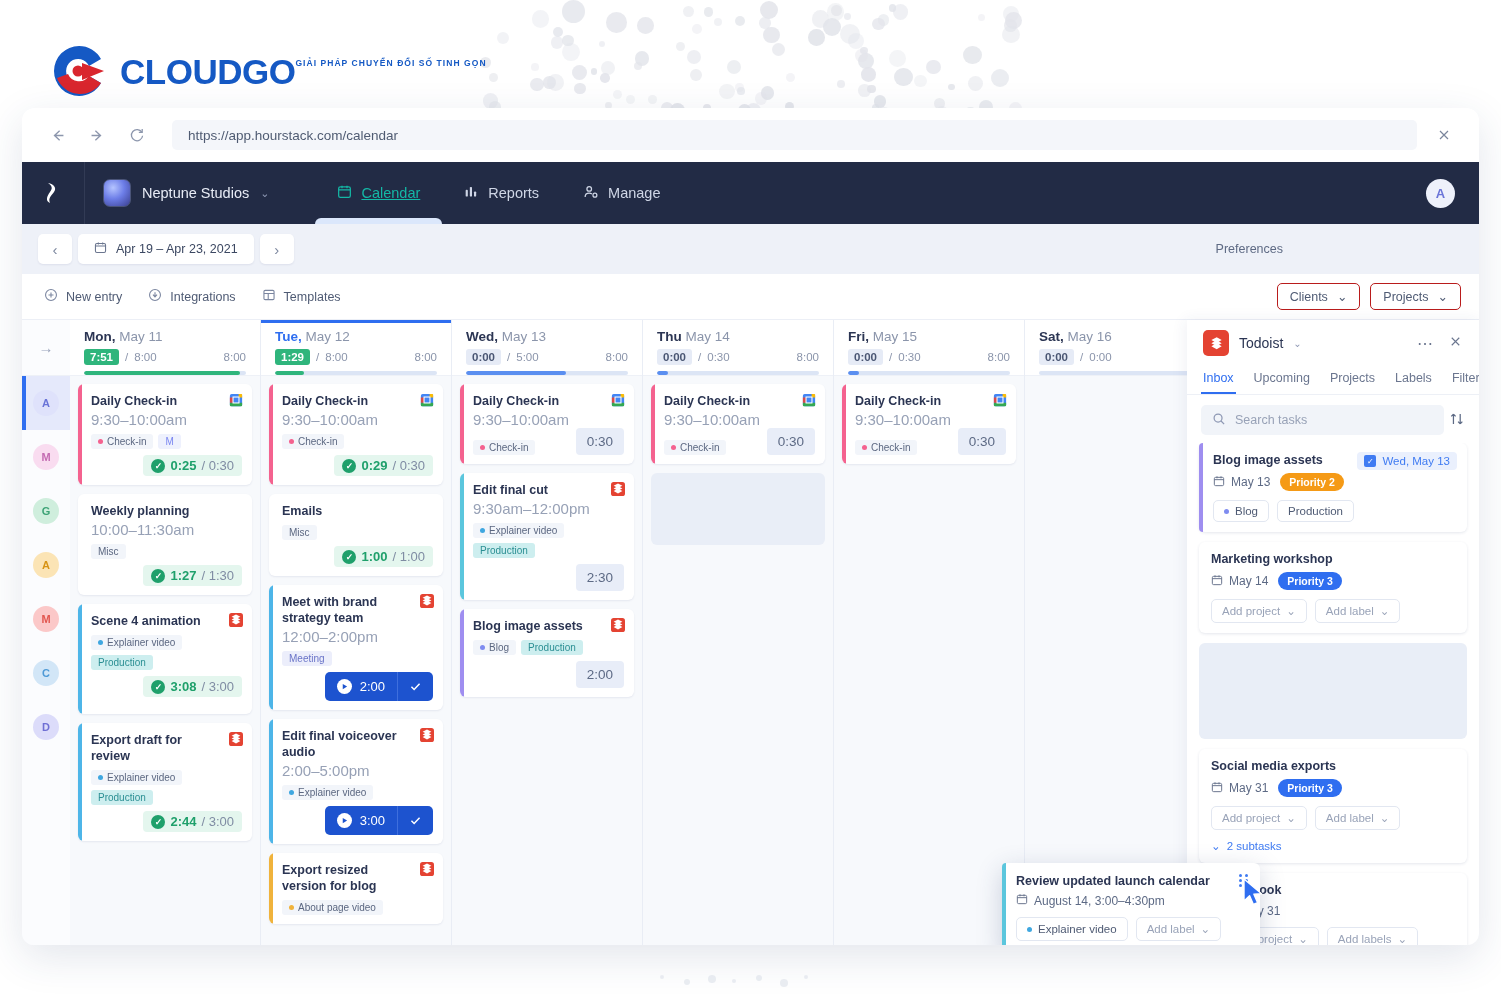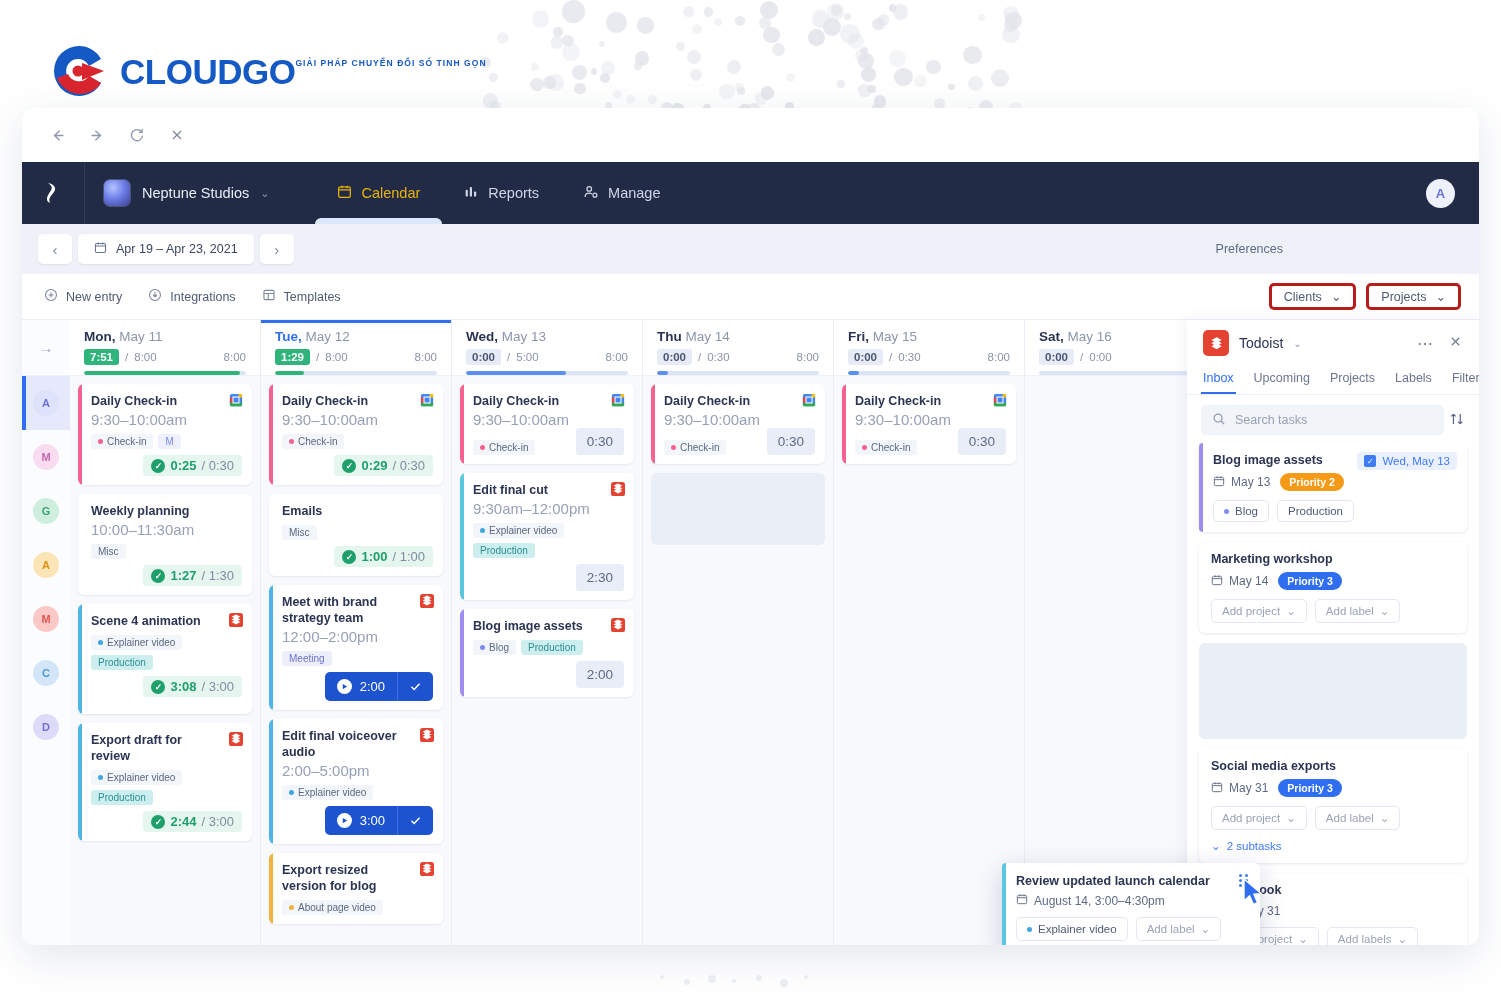--- a/index.html
+++ b/index.html
@@ -43,21 +43,21 @@
   .nav-div { width:1px; height:62px; background:#323b55; }
   .workspace { display:flex; align-items:center; gap:11px; padding:0 20px 0 18px; height:62px; }
   .ws-avatar { width:28px; height:28px; border-radius:7px;
     background:radial-gradient(circle at 35% 30%, #b5c4ff 0%, #6d7ee8 45%, #3a3f8f 100%);
     border:1px solid #4a5478; }
   .ws-name { color:#e8ecf6; font-size:14.5px; }
   .ws-caret { color:#8e98b4; font-size:11px; }
   .navitems { display:flex; align-items:center; height:62px; margin-left:26px; }
   .navitem { display:flex; align-items:center; gap:9px; color:#cfd6e6; font-size:14.5px;
              padding:0 22px; height:62px; position:relative; }
-  .navitem.active { color:#eab308; }
+  .navitem.active { color:#14b8a6;text-decoration:underline; }
   .navitem.active::after { content:""; position:absolute; left:0; right:0; bottom:-6px; height:12px;
                            border-radius:6px 6px 0 0; background:#dbe7fb; }
   .nav-avatar { position:absolute; right:24px; top:17px; width:29px; height:29px; border-radius:50%;
                 background:#eef1fb; color:#6a74d8; font-size:13px; font-weight:bold;
                 display:flex; align-items:center; justify-content:center; }
 
   
   .subbar { height:50px; background:#eef1f8; display:flex; align-items:center; padding:0 16px; position:relative; }
   .arrowbtn { width:34px; height:30px; background:#fff; border-radius:5px; display:flex;
               align-items:center; justify-content:center; color:#7c879e; font-size:15px;
@@ -65,21 +65,21 @@
   .daterange { height:30px; background:#fff; border-radius:5px; display:flex; align-items:center; gap:9px;
                padding:0 16px; margin:0 6px; font-size:12.5px; color:#3c4862;
                box-shadow:0 1px 2px rgba(40,60,110,.09); }
   .prefs { position:absolute; right:196px; font-size:12.5px; color:#5e6a84; }
 
   
   .actions { height:46px; background:#fff; display:flex; align-items:center; padding:0 22px; gap:26px;
              border-bottom:1px solid #eceff6; position:relative; }
   .action { display:flex; align-items:center; gap:8px; font-size:12.5px; color:#4f5b74; }
   .filters { position:absolute; right:0; display:flex; gap:10px; padding-right:18px; }
-  .chipbtn { height:27px; border:3px solid #b91c1c; border-radius:5px; display:flex; align-items:center;
+  .chipbtn { height:27px; border:1px solid #b91c1c; border-radius:5px; display:flex; align-items:center;
              gap:9px; padding:0 12px; font-size:12.5px; color:#4f5b74; background:#fff; }
 
   
   .calwrap { position:relative; height:625px; background:#f7f9fc; display:flex; }
   .rail { width:48px; flex:none; background:#fbfcfe; position:relative; }
   .rail-top { height:56px; display:flex; align-items:center; justify-content:center;
               color:#9aa4bb; font-size:15px; border-bottom:1px solid #eef1f7; }
   .rail-item { height:54px; display:flex; align-items:center; justify-content:center; position:relative; }
   .rail-item.sel { background:#e5e9fb; }
   .rail-item.sel::before { content:""; position:absolute; left:0; top:0; bottom:0; width:4px; background:#2f6ef0; }
@@ -313,20 +313,21 @@
         <svg width="17" height="17" viewBox="0 0 20 20" fill="none" stroke="currentColor" stroke-width="1.6">
             <path d="M7.5 4.5L13.5 10l-6 5.5M13.5 10H3"></path>
           </svg>
       </div>
       <div class="navbtn">
         <svg width="16" height="16" viewBox="0 0 20 20" fill="none" stroke="currentColor" stroke-width="1.6">
           <path d="M16 6.5A7 7 0 1 0 17 11"></path>
             <path d="M16.5 2.5v4.2h-4.2"></path>
           </svg>
       </div>
+      <div class="urlfield">https://app.hourstack.com/calendar</div>
       <div class="urlclose">
         <svg width="16" height="16" viewBox="0 0 20 20" fill="none" stroke="currentColor" stroke-width="1.5">
             <path d="M5 5l10 10M15 5L5 15"></path>
           </svg>
       </div>
     </div>
 
     <div class="appnav">
       <div class="hs-logo">
         <svg width="18" height="24" viewBox="0 0 18 24">

